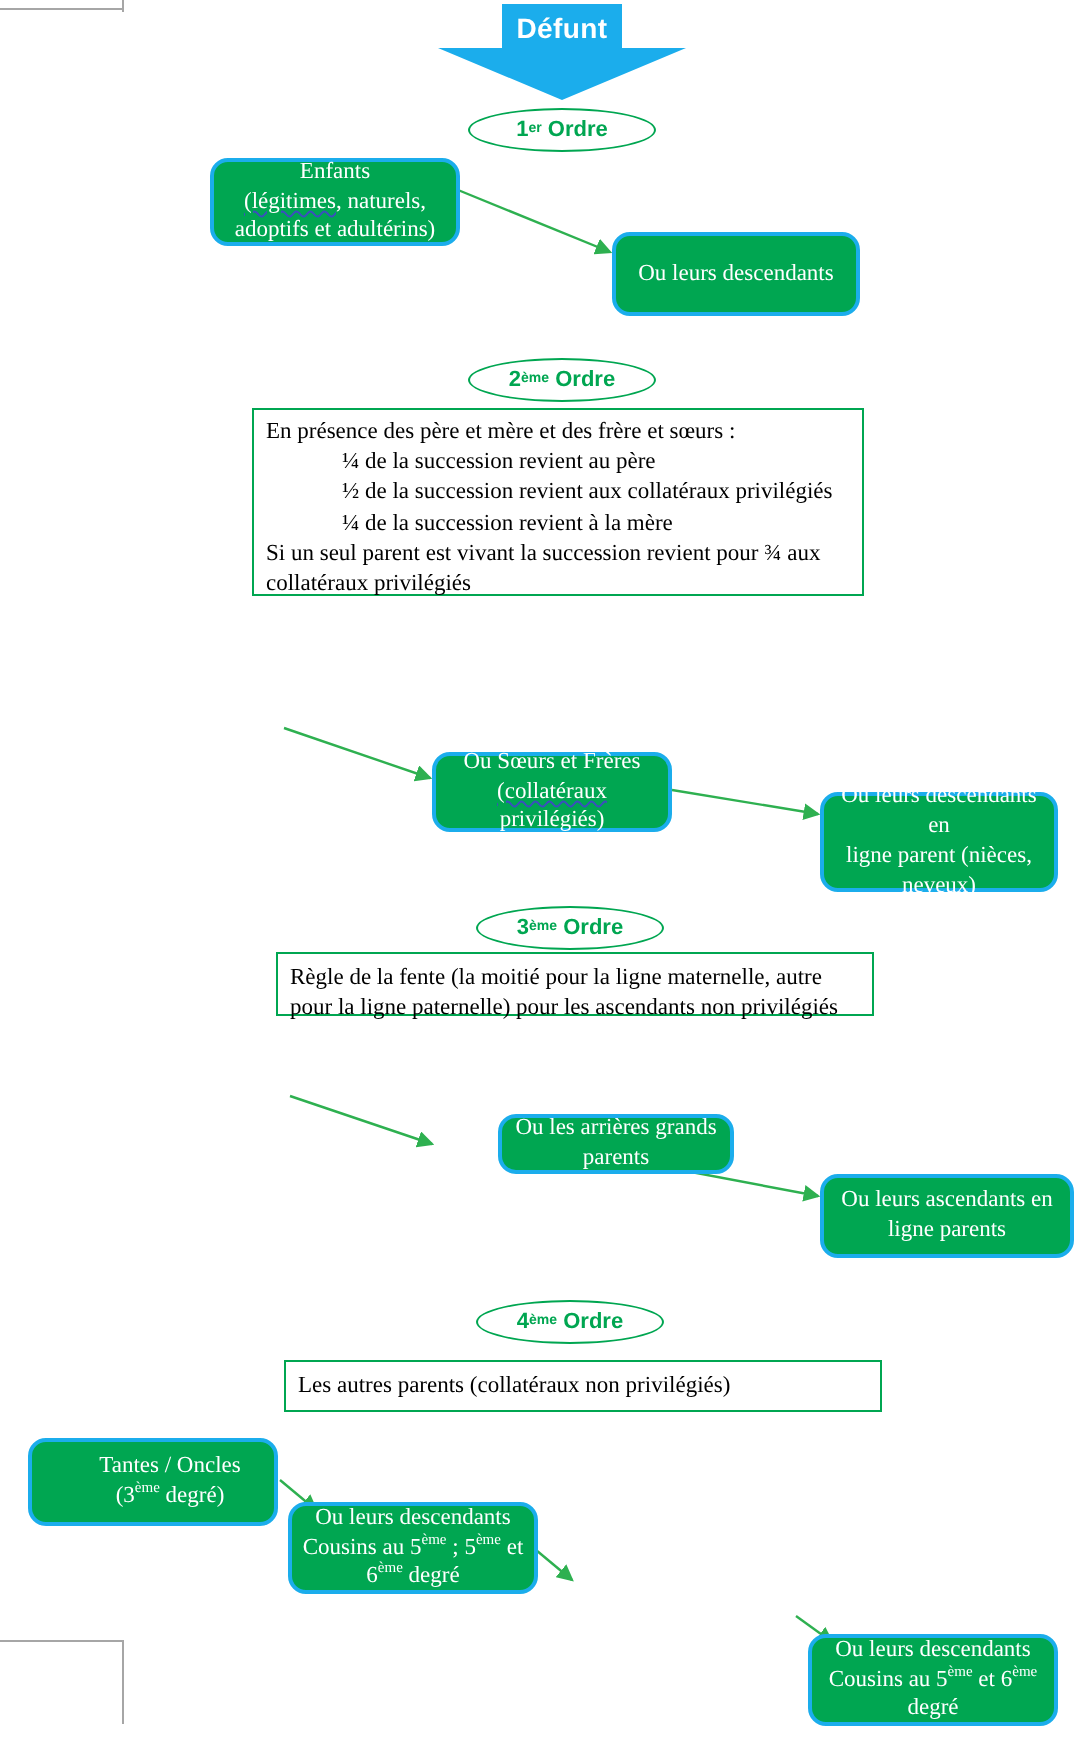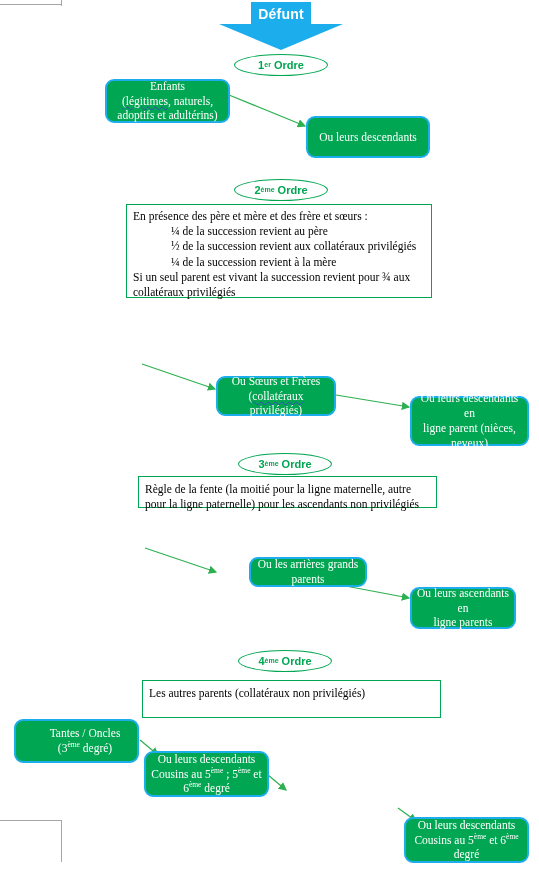--- a/index.html
+++ b/index.html
@@ -223,32 +223,32 @@
   </div>
 
 
   <div class="node" style="left:217px; top:557px; width:118px; height:30px;margin-left:32px;">
     <div>
       <span>Ou les arrières grands</span><br>
       <span>parents</span>
     </div>
   </div>
 
-  <div class="node" style="left:410px; top:587px; width:106px; height:42px;">
+  <div class="node" style="left:410px; top:587px; width:127px; height:42px;">
     <div>
       <span>Ou leurs ascendants en</span><br>
       <span>ligne parents</span>
     </div>
   </div>
 
   <div class="ordre" style="left:238px; top:650px;">
     <span>4</span><sup>ème</sup>&nbsp;<span>Ordre</span>
   </div>
 
-  <div class="rulebox center" style="left:142px; top:680px; width:299px; height:38px;">
+  <div class="rulebox center" style="left:142px; top:680px; width:299px; height:26px;">
     <span>Les autres parents (collatéraux non privilégiés)</span>
   </div>
 
   <div class="node" style="left:14px; top:719px; width:125px; height:44px;padding-left:21px;">
     <div>
       <span>Tantes / Oncles</span><br>
       <span>(3</span><sup>ème</sup><span> degré)</span>
     </div>
   </div>
 

